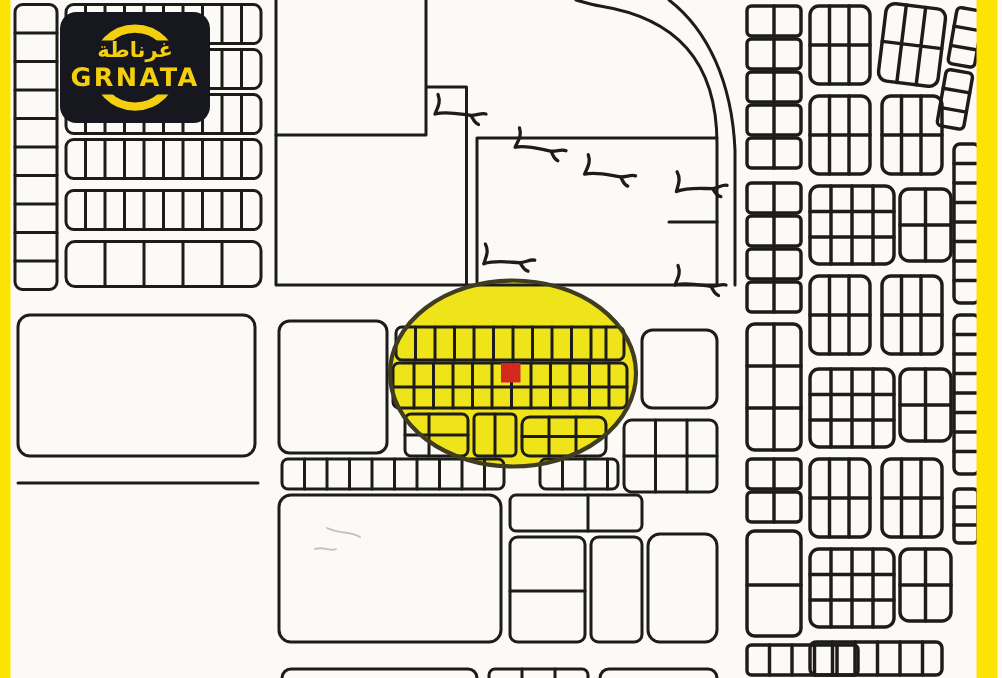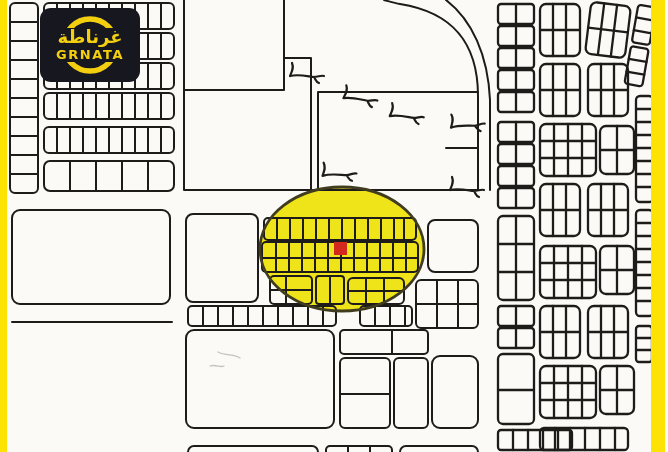--- a/index.html
+++ b/index.html
@@ -22,26 +22,26 @@
   
   .logo{
     position:absolute;left:40px;top:8px;width:100px;height:74px;z-index:7;
     background:var(--logo-bg,#17171f);border-radius:11px;
     display:flex;flex-direction:column;align-items:center;justify-content:center;
   }
   .logo-ring{position:absolute;left:0;top:0;}
   .logo-ar{
     position:relative;z-index:2;color:var(--logo-yellow,#f3cf0f);
     background:var(--logo-bg,#17171f);
-    font-size:18px;font-weight:bold;line-height:1.05;padding:0 4px;
+    font-size:14px;font-weight:bold;line-height:1.05;padding:0 4px;
   }
   .logo-en{
     position:relative;z-index:2;color:var(--logo-yellow,#f3cf0f);
     background:var(--logo-bg,#17171f);
-    font-size:13px;font-weight:bold;letter-spacing:1.6px;line-height:1.2;padding:0 2px;
+    font-size:17px;font-weight:bold;letter-spacing:1.6px;line-height:1.2;padding:0 2px;
   }
 </style>
 </head>
 <body>
 
 <div class="map-wrap">
   <svg class="map" width="668" height="452" viewBox="0 0 668 452">
     <defs>
       <g id="strip130">
           <rect width="130" height="26" rx="5"></rect>

